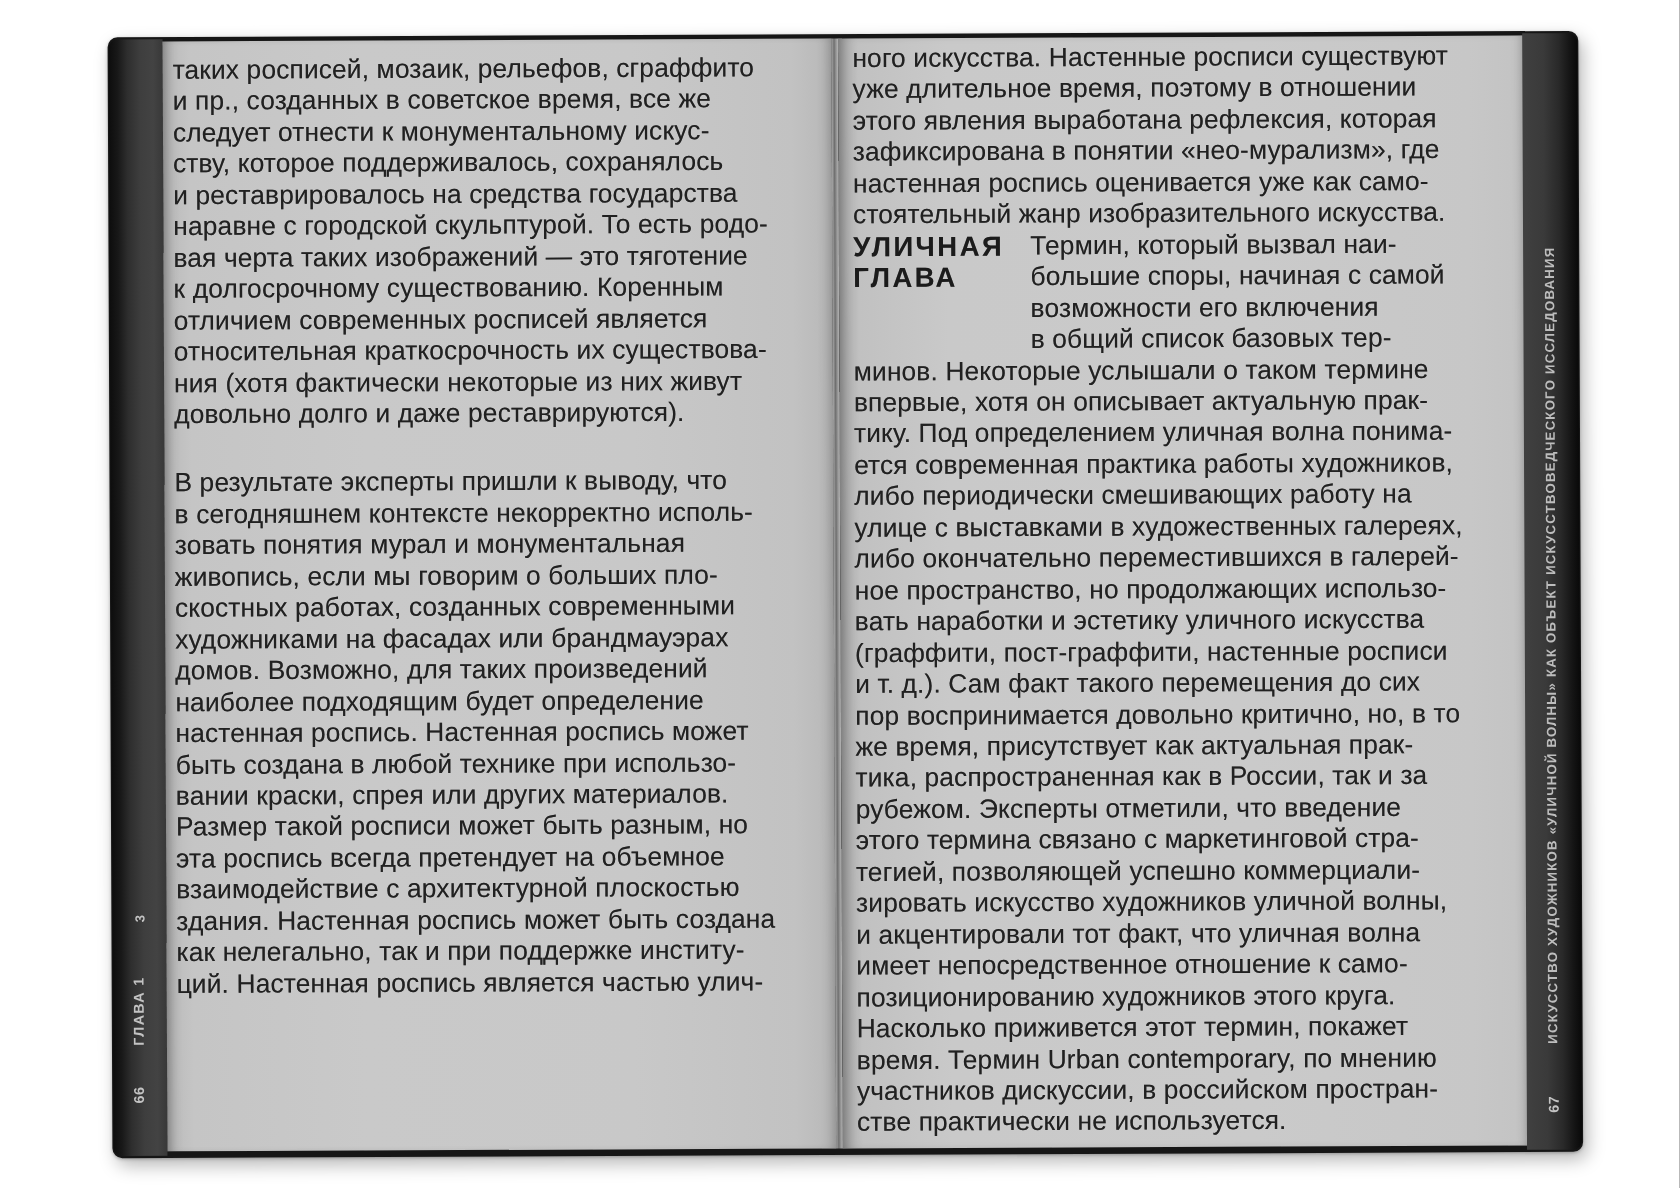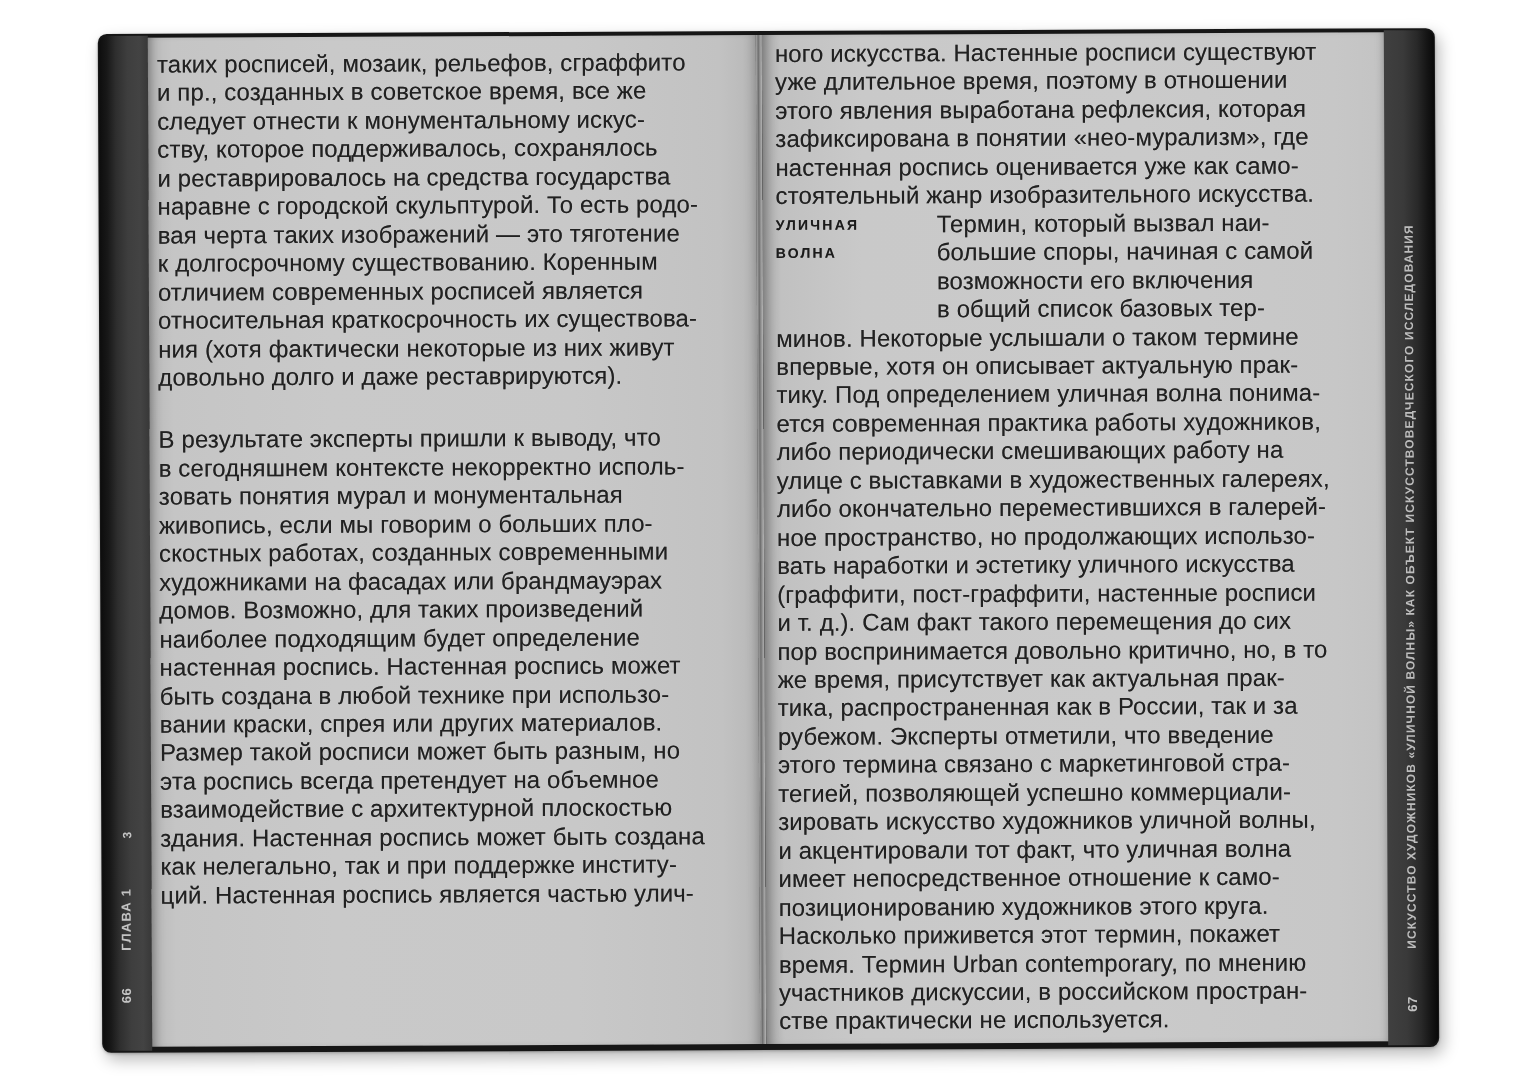--- a/index.html
+++ b/index.html
@@ -62,21 +62,21 @@
     letter-spacing:0.1px;
     text-shadow:0 0 0.5px rgba(0,0,0,0.4);
   }
   .page-left .textblock{padding:13px 0 0 9px;}
   .page-right .textblock{padding:5px 0 0 13px;}
   .line{white-space:nowrap;}
   .para-gap{height:34px;}
   .term-block{position:relative;}
   .term-heading{
     position:absolute;left:0;top:0;
-    font-weight:bold;font-size:14px;letter-spacing:2.2px;
+    font-weight:bold;font-size:25px;letter-spacing:2.2px;
     line-height:28.45px;color:#1b1b1b;
   }
   .para.indented{padding-left:161px;}
 </style>
 </head>
 <body>
 
 <div class="book">
 
   <div class="band band-left">
@@ -132,21 +132,21 @@
           <div class="line">ного искусства. Настенные росписи существуют</div>
           <div class="line">уже длительное время, поэтому в отношении</div>
           <div class="line">этого явления выработана рефлексия, которая</div>
           <div class="line">зафиксирована в понятии «нео-мурализм», где</div>
           <div class="line">настенная роспись оценивается уже как само-</div>
           <div class="line">стоятельный жанр изобразительного искусства.</div>
         </div>
       <div class="term-block">
         <div class="term-heading">
             <div class="line">УЛИЧНАЯ</div>
-            <div class="line">ВОЛНА</div>
+            <div class="line">ГЛАВА</div>
           </div>
         <div class="para indented">
             <div class="line">Термин, который вызвал наи-</div>
             <div class="line">большие споры, начиная с самой</div>
             <div class="line">возможности его включения</div>
             <div class="line">в общий список базовых тер-</div>
           </div>
         <div class="para">
             <div class="line">минов. Некоторые услышали о таком термине</div>
             <div class="line">впервые, хотя он описывает актуальную прак-</div>

